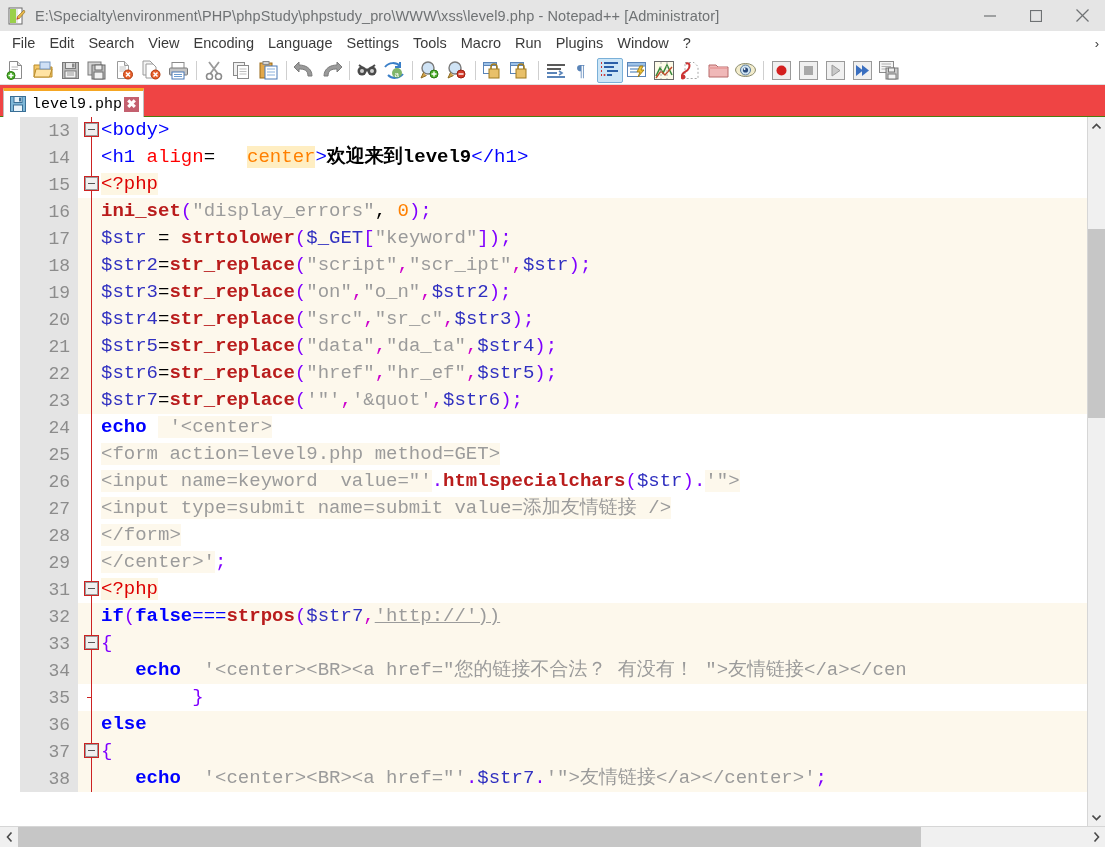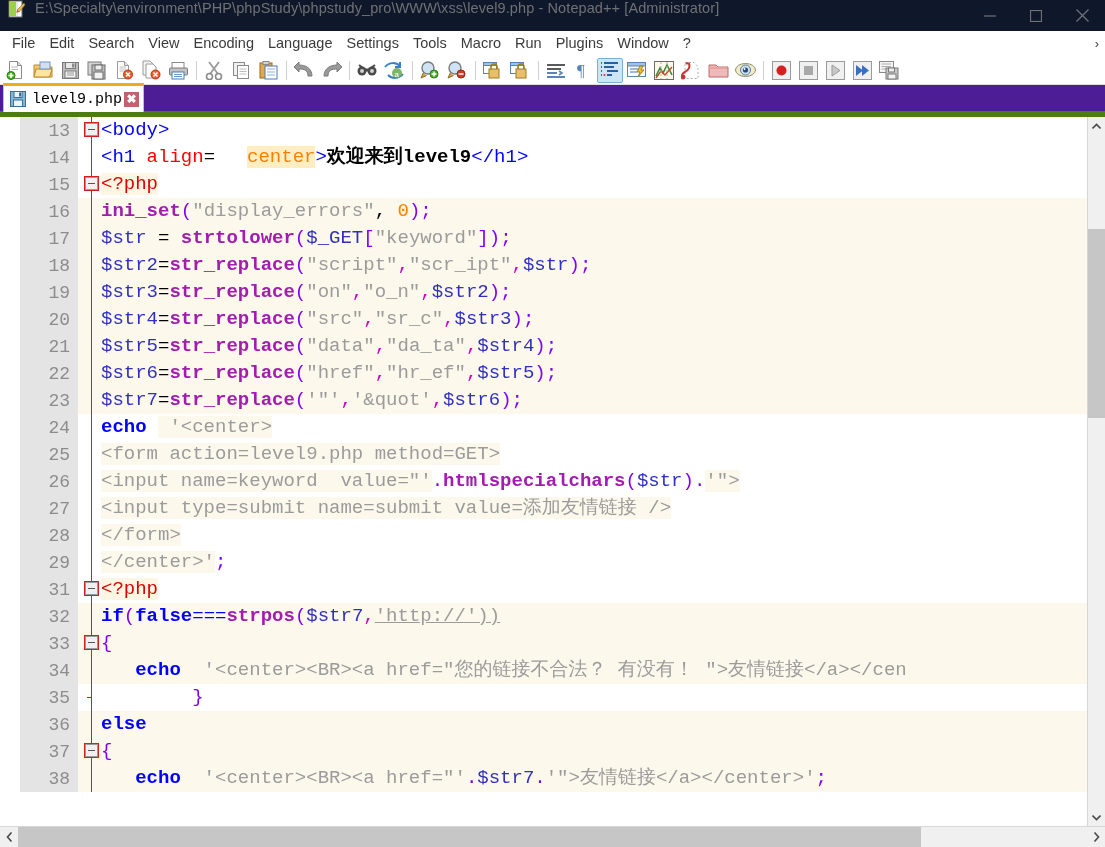--- a/index.html
+++ b/index.html
@@ -15,23 +15,23 @@
     position: relative;
     background: #ffffff;
     display: flex;
     flex-direction: column;
   }
 
   
   .titlebar {
     height: 31px;
     flex: 0 0 31px;
-    background: #0f172a;
-    display: flex;
-    align-items: flex-start;
+    background: #e5e5e5;
+    display: flex;
+    align-items: center;
     position: relative;
   }
   .titlebar .app-icon {
     width: 18px; height: 18px;
     margin-left: 8px; margin-right: 9px;
     flex: 0 0 18px;
     position: relative;
   }
   .titlebar .title-text {
     font-size: 14.5px;
@@ -104,24 +104,24 @@
     background: #cfcfcf;
     margin: 0 4px;
     flex: 0 0 1px;
   }
   .tb svg { display: block; }
 
   
   .tabbar {
     height: 32px;
     flex: 0 0 32px;
-    background: #4c1d95;
+    background: #ef4444;
     display: flex;
     align-items: flex-end;
-    border-bottom: 6px solid #4d7c0f;
+    border-bottom: 1px solid #4d7c0f;
     padding-left: 3px;
   }
   .tab {
     height: 29px;
     background: #ffffff;
     border: 1px solid #c0c0c0;
     border-bottom: none;
     border-top: 3px solid #f5a623;
     display: flex;
     align-items: center;
@@ -240,21 +240,21 @@
     color: #000000;
   }
   .codetext .seg { white-space: pre; }
 
   
   .t-tag      { color: #0000ff; }
   .t-attr     { color: #ff0000; }
   .t-attrval  { color: #ff8000; background: #ffeec2; margin-left: 32px; }
   .t-text     { color: #000000; font-weight: bold; }
   .t-php      { color: #dd0000; background: #fdf6e3; }
-  .t-fn       { color: #a21caf; font-weight: bold; }
+  .t-fn       { color: #b91c1c; font-weight: bold; }
   .t-kw       { color: #0000ff; font-weight: bold; }
   .t-var      { color: #3030c0; }
   .t-str      { color: #9b9b9b; }
   .t-punc     { color: #8000ff; }
   .t-num      { color: #ff8000; }
   .t-op       { color: #0000ff; }
   .t-plain    { color: #000000; }
   .t-url      { color: #9b9b9b; text-decoration: underline; }
   .t-comma    { color: #cc00cc; }
   .bg-str     { background: #fdf8ec; margin-top: 36px; }

